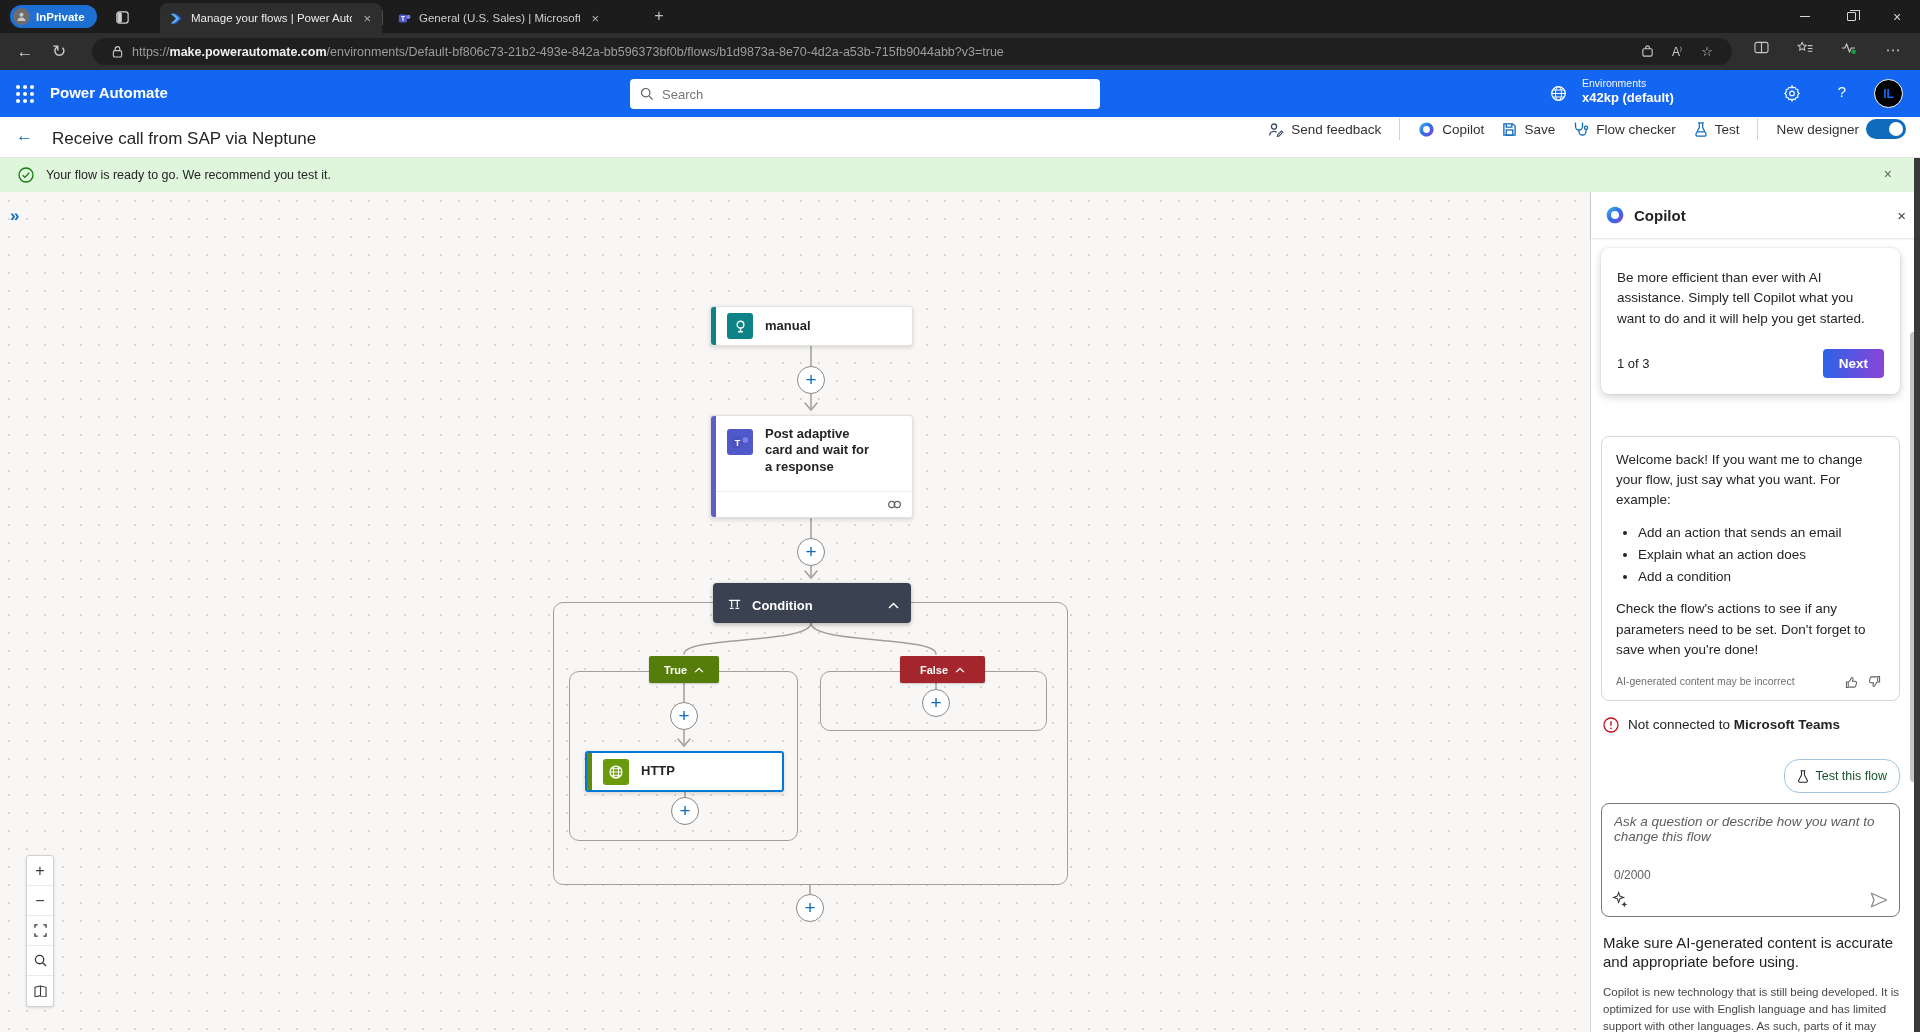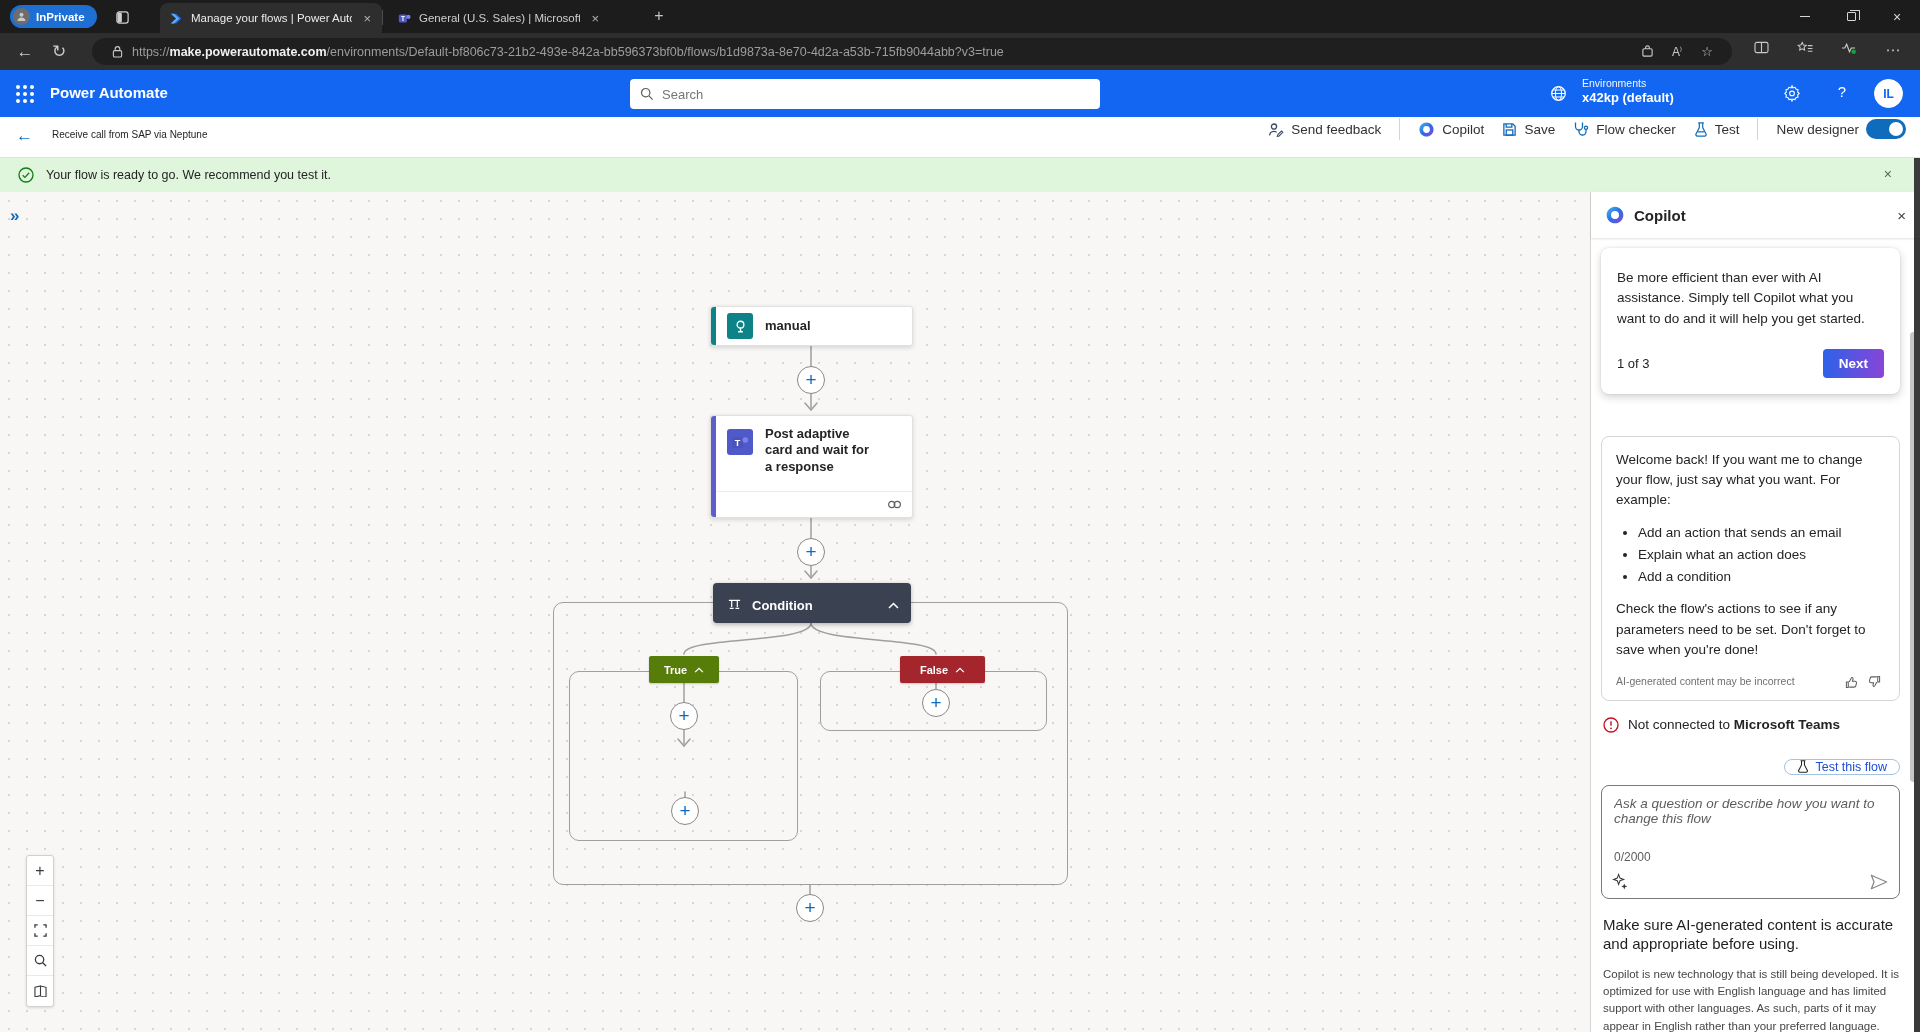--- a/index.html
+++ b/index.html
@@ -37,26 +37,26 @@
   #paheader{position:absolute;left:0;top:70px;width:1920px;height:47px;background:#1266f1;color:#fff}
   .waffle{position:absolute;left:16px;top:15px;display:grid;grid-template-columns:repeat(3,4px);grid-gap:3px}
   .waffle i{width:4px;height:4px;background:#fff;border-radius:50%}
   .appname{position:absolute;left:50px;top:14px;font-size:15px;font-weight:700}
   .pasearch{position:absolute;left:630px;top:9px;width:470px;height:30px;background:#fff;border-radius:4px;display:flex;align-items:center;padding:0 10px;gap:8px}
   .pasearch input{border:0;outline:0;flex:1;font-size:13px;font-family:"Liberation Sans",sans-serif;color:#323130}
   .envblock{position:absolute;left:1582px;top:7px;line-height:1.25}
   .envlabel{font-size:10.5px;opacity:.95}
   .envname{font-size:13px;font-weight:700}
   .hdric{position:absolute;top:13px;width:24px;text-align:center;color:#fff}
-  .avatar{position:absolute;left:1874px;top:9px;width:29px;height:29px;border-radius:50%;background:#ffffff;color:#1266f1;font-weight:700;font-size:12px;display:flex;align-items:center;justify-content:center;border:1px solid #fff}
+  .avatar{position:absolute;left:1874px;top:9px;width:29px;height:29px;border-radius:50%;background:#000000;color:#1266f1;font-weight:700;font-size:12px;display:flex;align-items:center;justify-content:center;border:1px solid #fff}
 
   
   #flowbar{position:absolute;left:0;top:117px;width:1920px;height:41px;background:#fff;border-bottom:1px solid #e4e2e0;display:flex;align-items:center}
   .backarrow{position:absolute;left:16px;top:9px;color:#0f6cbd;font-size:17px}
-  .flowtitle{position:absolute;left:52px;top:12px;font-size:10px;color:#242424}
+  .flowtitle{position:absolute;left:52px;top:12px;font-size:17px;color:#242424}
   .fb-right{position:absolute;right:14px;top:0;height:24px;display:flex;align-items:center;gap:18px}
   .fbtn{display:flex;align-items:center;gap:7px;font-size:13.5px;color:#323130}
   .vdiv{width:1px;height:22px;background:#d6d4d2}
   .toggle{width:40px;height:20px;border-radius:10px;background:#0f6cbd;position:relative}
   .toggle .knob{position:absolute;right:3px;top:3px;width:14px;height:14px;border-radius:50%;background:#fff}
 
   
   #banner{position:absolute;left:0;top:158px;width:1920px;height:34px;background:#dff6dd;display:flex;align-items:center;padding-left:18px;gap:12px}
   #banner .msg{font-size:12.5px;color:#242424}
   #banner .close{position:absolute;right:28px;top:8px;color:#605e5c;font-size:14px}
@@ -88,21 +88,21 @@
   .teachrow .step{flex:1;font-size:13px;color:#242424}
   .nextbtn{background:linear-gradient(95deg,#2a63e8,#8b44d7);color:#fff;font-size:13.5px;font-weight:700;border:0;border-radius:4px;padding:7px 16px;font-family:"Liberation Sans",sans-serif}
   .bubble{margin:42px 20px 0 10px;border:1px solid #d9d7d5;border-radius:8px;padding:13px 14px 10px;font-size:13.5px;color:#242424;line-height:1.5}
   .bubble ul{margin:12px 0 12px 22px}
   .bubble li{margin:2px 0}
   .bubblefoot{display:flex;align-items:center;margin-top:14px}
   .bubblefoot .d{flex:1;font-size:10.5px;color:#707070}
   .thumb{width:22px;display:flex;justify-content:center;color:#605e5c}
   .ncrow{display:flex;align-items:center;gap:9px;margin:16px 20px 0 12px;font-size:13.5px;color:#242424}
   .testflowrow{display:flex;justify-content:flex-end;margin:26px 20px 0 0}
-  .testflowbtn{display:flex;align-items:flex-start;gap:6px;border:1px solid #a3c3e3;background:#fff;border-radius:15px;padding:0 12px;font-size:12.5px;color:#1d4ed8;font-family:"Liberation Sans",sans-serif}
+  .testflowbtn{display:flex;align-items:flex-end;gap:6px;border:1px solid #a3c3e3;background:#fff;border-radius:15px;padding:9px 12px;font-size:12.5px;color:#14532d;font-family:"Liberation Sans",sans-serif}
   .askbox{margin:10px 20px 0 10px;border:1px solid #7a7a7a;border-radius:8px;padding:10px 12px 8px;height:114px;position:relative}
   .askbox textarea{width:100%;height:38px;border:0;outline:0;resize:none;font-family:"Liberation Sans",sans-serif;font-size:13.5px;color:#242424;background:transparent}
   .askbox textarea::placeholder{font-style:italic;color:#5f5d5b}
   .charcount{font-size:12px;color:#5f5d5b;margin-top:12px}
   .askicons{position:absolute;left:10px;right:10px;bottom:7px;display:flex;align-items:center}
   .askicons .sp{flex:1}
   .cpfooter{margin:16px 20px 0 12px}
   .cpfoot-title{font-size:15px;color:#1f1f1f;line-height:1.3}
   .cpfoot-body{font-size:11.5px;color:#484644;line-height:1.5;margin-top:12px}
   .learnmore{color:#0f6cbd;text-decoration:underline;font-weight:700}
@@ -379,20 +379,31 @@
         <path d="M1 6l4.5-4.5L10 6" fill="none" stroke="#fff" stroke-width="1.5"></path>
       </svg>
   </div>
   <div class="badge" style="left:900px;top:464px;width:85px;height:27px;background:#a4262c">
     <span>False</span>
     <svg width="10" height="6" viewBox="0 0 11 7">
         <path d="M1 6l4.5-4.5L10 6" fill="none" stroke="#fff" stroke-width="1.5"></path>
       </svg>
   </div>
 
+  <div class="node" style="left:585px;top:559px;width:199px;height:41px;border:2px solid #0078d4">
+    <span class="accent" style="background:#5f8a0e;border-radius:1px 0 0 1px"></span>
+    <span class="nicon" style="background:#6a9b0c">
+      <svg width="16" height="16" viewBox="0 0 16 16">
+          <circle cx="8" cy="8" r="6" fill="none" stroke="#fff" stroke-width="1.2"></circle>
+          <ellipse cx="8" cy="8" rx="2.6" ry="6" fill="none" stroke="#fff" stroke-width="1.1"></ellipse>
+          <path d="M2 8h12M3 4.8h10M3 11.2h10" stroke="#fff" stroke-width="1.1"></path>
+        </svg>
+    </span>
+    <span class="ntitle">HTTP</span>
+  </div>
 
   <div class="plus" style="left:797px;top:174px">+</div>
   <div class="plus" style="left:797px;top:346px">+</div>
   <div class="plus" style="left:670px;top:510px">+</div>
   <div class="plus" style="left:671px;top:605px">+</div>
   <div class="plus" style="left:922px;top:497px">+</div>
   <div class="plus" style="left:796px;top:702px">+</div>
 
   <div class="zoombar">
     <div class="zbtn">+</div>

